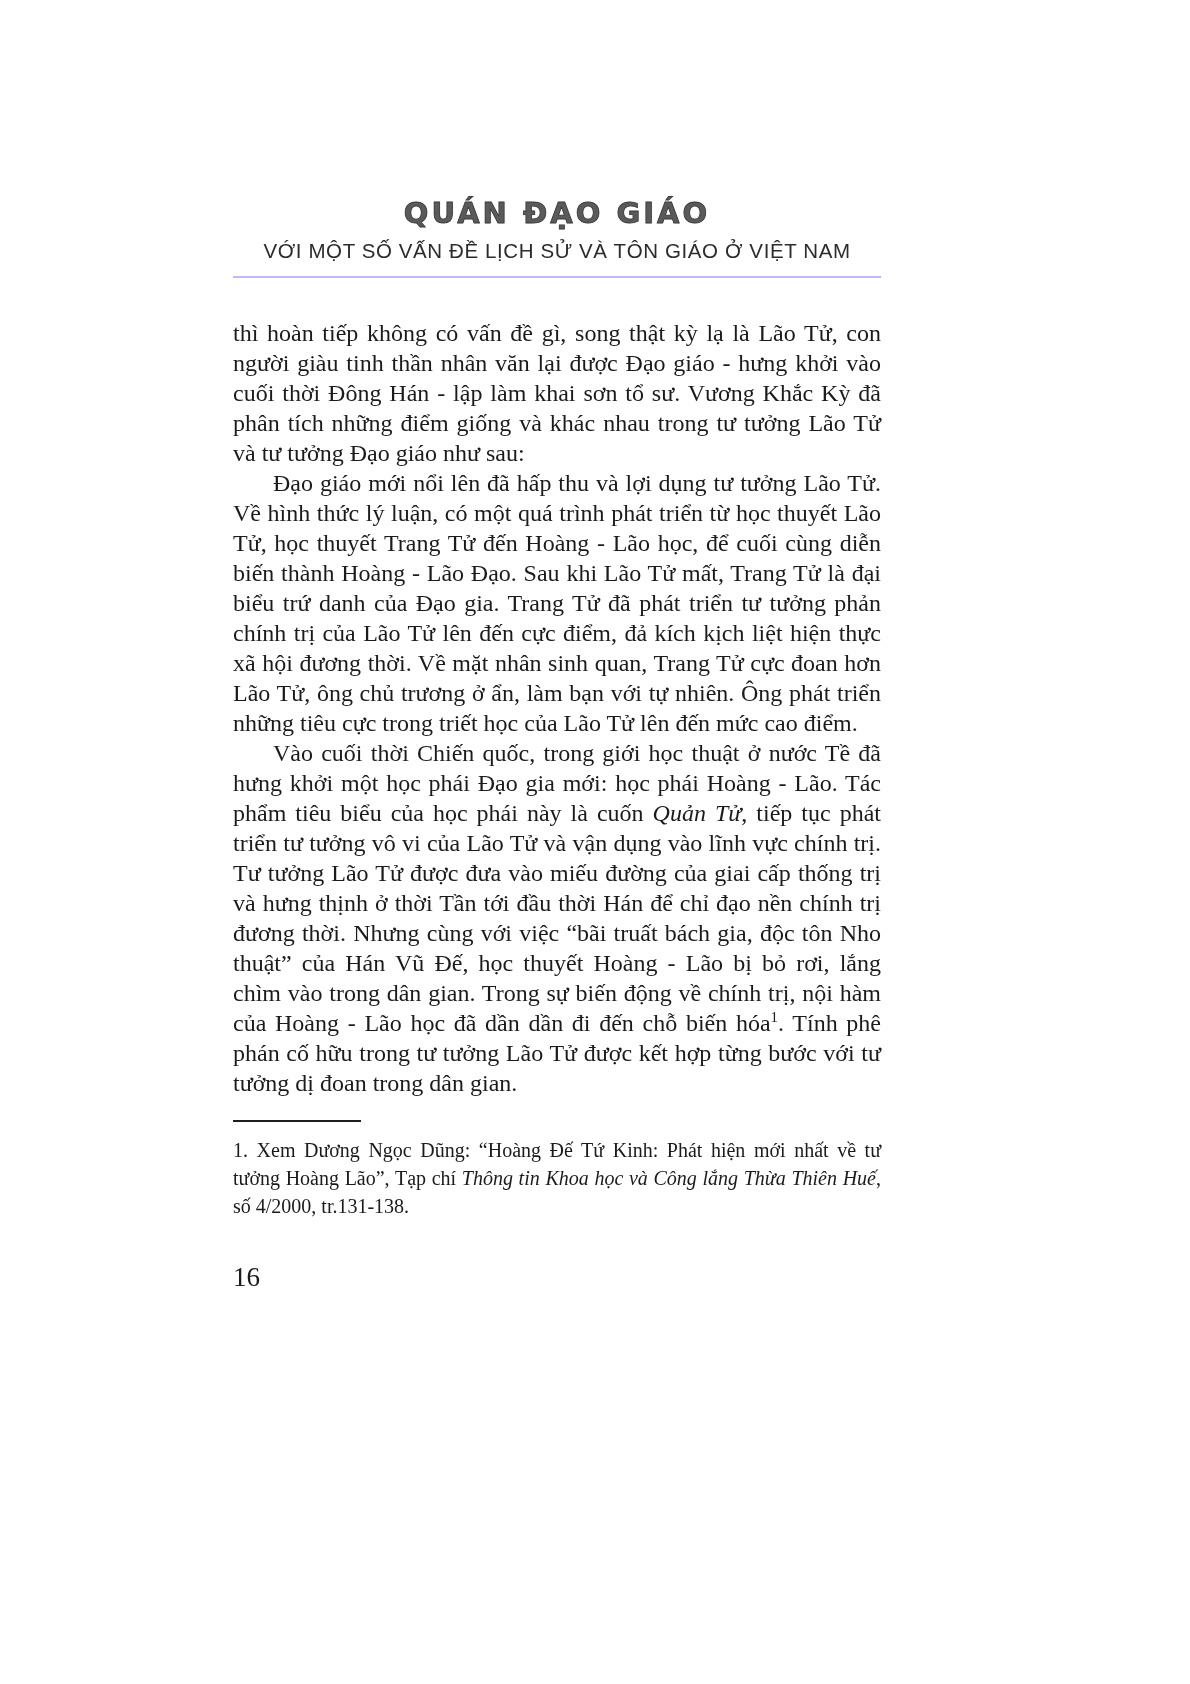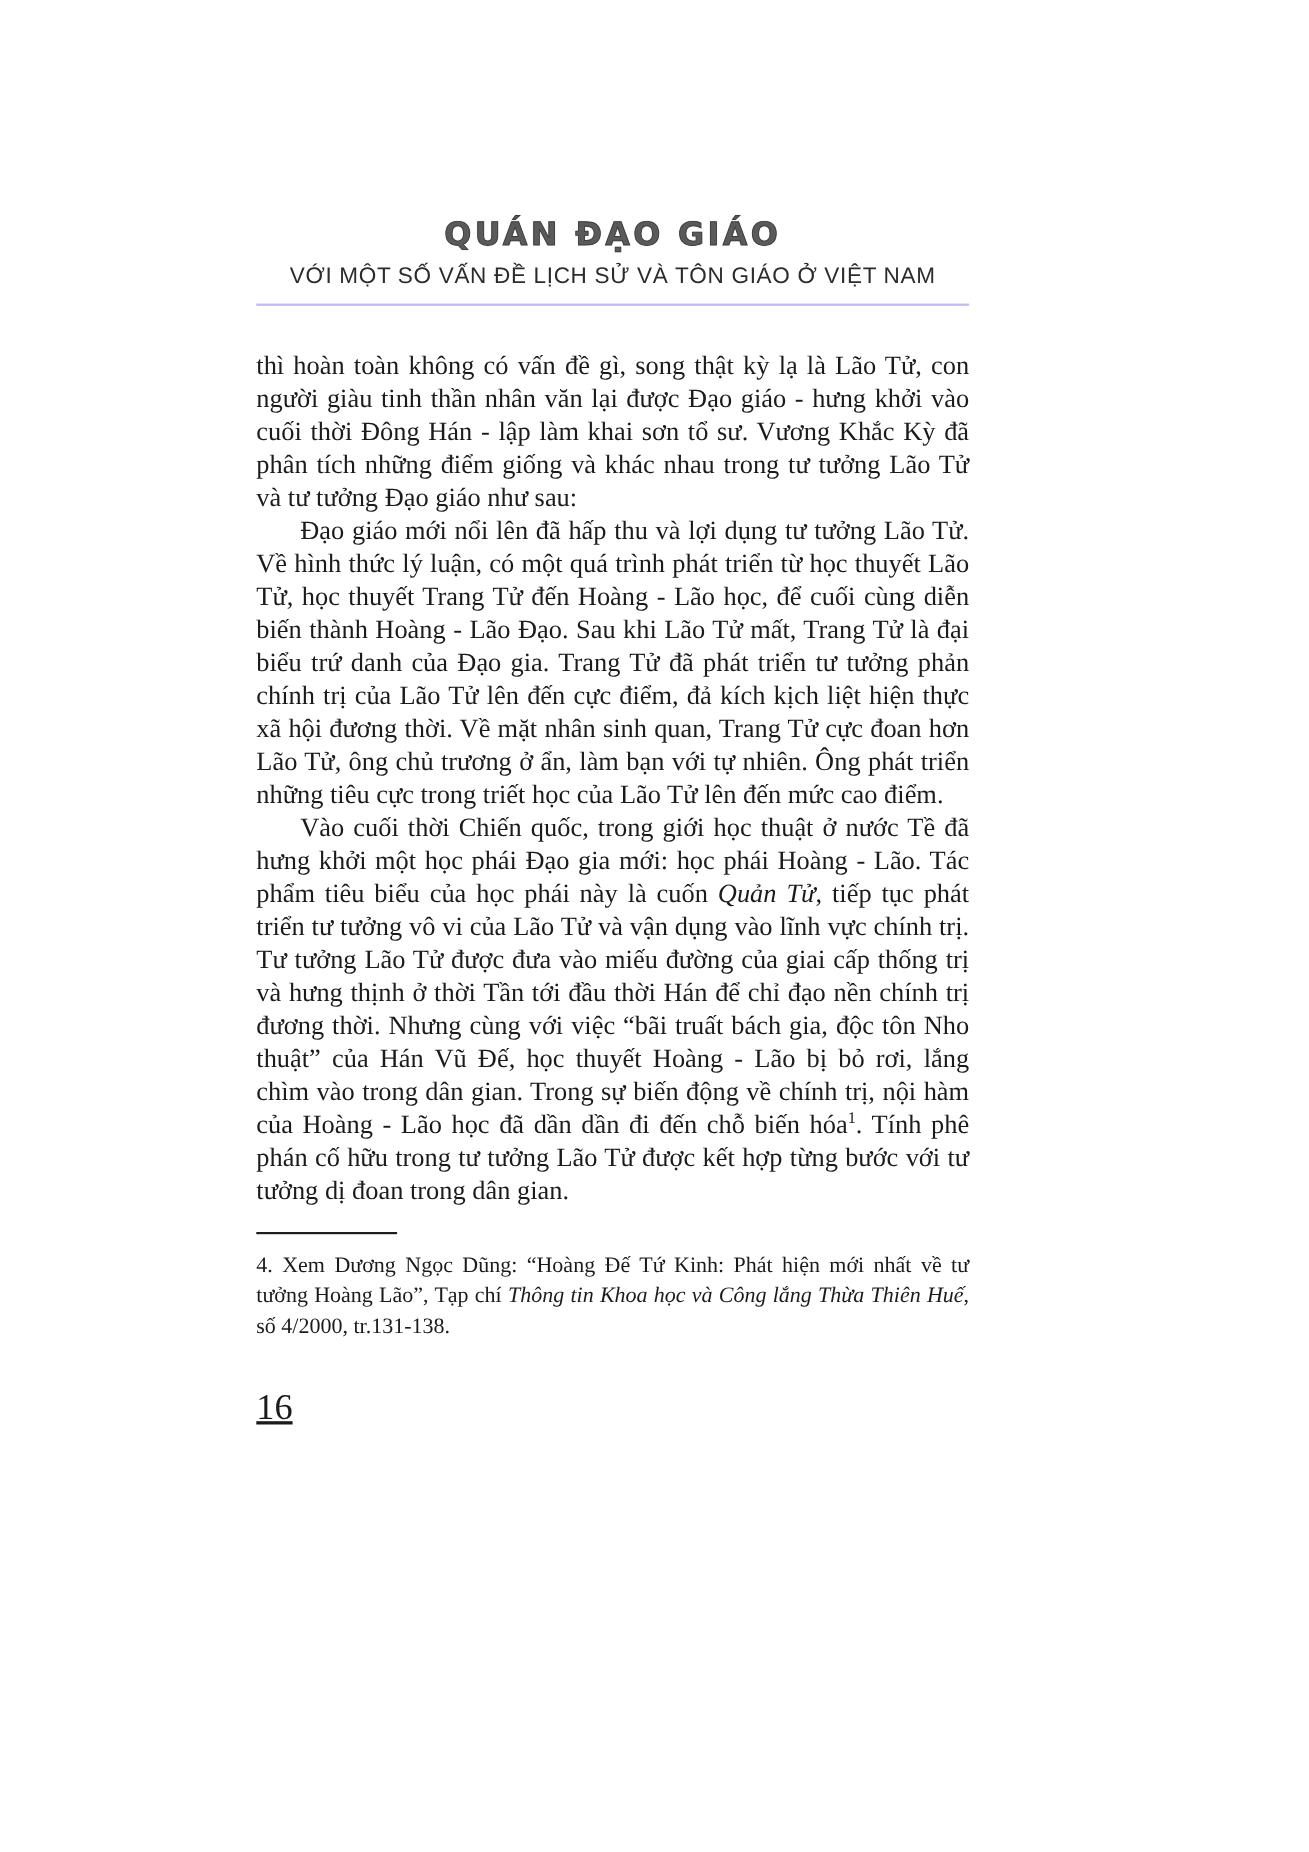--- a/index.html
+++ b/index.html
@@ -72,44 +72,43 @@
     margin: 22px 0 14px 0;
   }
   .footnote {
     font-size: 20px;
     line-height: 28px;
     text-align: justify;
     margin: 0;
   }
   .page-number {
     margin-top: 42px;
-    font-size: 33px;
+    font-size: 27px;
     color: #1b1b1b;
-    text-decoration: underline;
   }
 </style>
 </head>
 <body>
 
 <div class="page">
   <div class="content">
 
     <div>
       <p class="doc-title">QUÁN ĐẠO GIÁO</p>
       <div class="doc-subtitle-wrap">
         <p class="doc-subtitle">VỚI MỘT SỐ VẤN ĐỀ LỊCH SỬ VÀ TÔN GIÁO Ở VIỆT NAM</p>
       </div>
     </div>
 
     <div class="body-text">
-      <p class="para">thì hoàn toàn không có vấn đề gì, song thật kỳ lạ là Lão Tử, con người giàu tinh thần nhân văn lại được Đạo giáo - hưng khởi vào cuối thời Đông Hán - lập làm khai sơn tổ sư. Vương Khắc Kỳ đã phân tích những điểm giống và khác nhau trong tư tưởng Lão Tử và tư tưởng Đạo giáo như sau:</p>
+      <p class="para">thì hoàn tiếp không có vấn đề gì, song thật kỳ lạ là Lão Tử, con người giàu tinh thần nhân văn lại được Đạo giáo - hưng khởi vào cuối thời Đông Hán - lập làm khai sơn tổ sư. Vương Khắc Kỳ đã phân tích những điểm giống và khác nhau trong tư tưởng Lão Tử và tư tưởng Đạo giáo như sau:</p>
       <p class="para indent">Đạo giáo mới nổi lên đã hấp thu và lợi dụng tư tưởng Lão Tử. Về hình thức lý luận, có một quá trình phát triển từ học thuyết Lão Tử, học thuyết Trang Tử đến Hoàng - Lão học, để cuối cùng diễn biến thành Hoàng - Lão Đạo. Sau khi Lão Tử mất, Trang Tử là đại biểu trứ danh của Đạo gia. Trang Tử đã phát triển tư tưởng phản chính trị của Lão Tử lên đến cực điểm, đả kích kịch liệt hiện thực xã hội đương thời. Về mặt nhân sinh quan, Trang Tử cực đoan hơn Lão Tử, ông chủ trương ở ẩn, làm bạn với tự nhiên. Ông phát triển những tiêu cực trong triết học của Lão Tử lên đến mức cao điểm.</p>
       <p class="para indent"><span>Vào cuối thời Chiến quốc, trong giới học thuật ở nước Tề đã hưng khởi một học phái Đạo gia mới: học phái Hoàng - Lão. Tác phẩm tiêu biểu của học phái này là cuốn </span><em>Quản Tử</em><span>, tiếp tục phát triển tư tưởng vô vi của Lão Tử và vận dụng vào lĩnh vực chính trị. Tư tưởng Lão Tử được đưa vào miếu đường của giai cấp thống trị và hưng thịnh ở thời Tần tới đầu thời Hán để chỉ đạo nền chính trị đương thời. Nhưng cùng với việc “bãi truất bách gia, độc tôn Nho thuật” của Hán Vũ Đế, học thuyết Hoàng - Lão bị bỏ rơi, lắng chìm vào trong dân gian. Trong sự biến động về chính trị, nội hàm của Hoàng - Lão học đã dần dần đi đến chỗ biến hóa</span><sup class="fn-ref">1</sup><span>. Tính phê phán cố hữu trong tư tưởng Lão Tử được kết hợp từng bước với tư tưởng dị đoan trong dân gian.</span></p>
     </div>
 
     <div class="footnote-separator"></div>
 
-    <p class="footnote fn-first"><span>4. Xem Dương Ngọc Dũng: “Hoàng Đế Tứ Kinh: Phát hiện mới nhất về tư tưởng Hoàng Lão”, Tạp chí </span><em>Thông tin Khoa học và Công lắng Thừa Thiên Huế</em><span>, số 4/2000, tr.131-138.</span></p>
+    <p class="footnote fn-first"><span>1. Xem Dương Ngọc Dũng: “Hoàng Đế Tứ Kinh: Phát hiện mới nhất về tư tưởng Hoàng Lão”, Tạp chí </span><em>Thông tin Khoa học và Công lắng Thừa Thiên Huế</em><span>, số 4/2000, tr.131-138.</span></p>
 
     <p class="page-number">16</p>
 
   </div>
 </div>
 
 </body></html>

